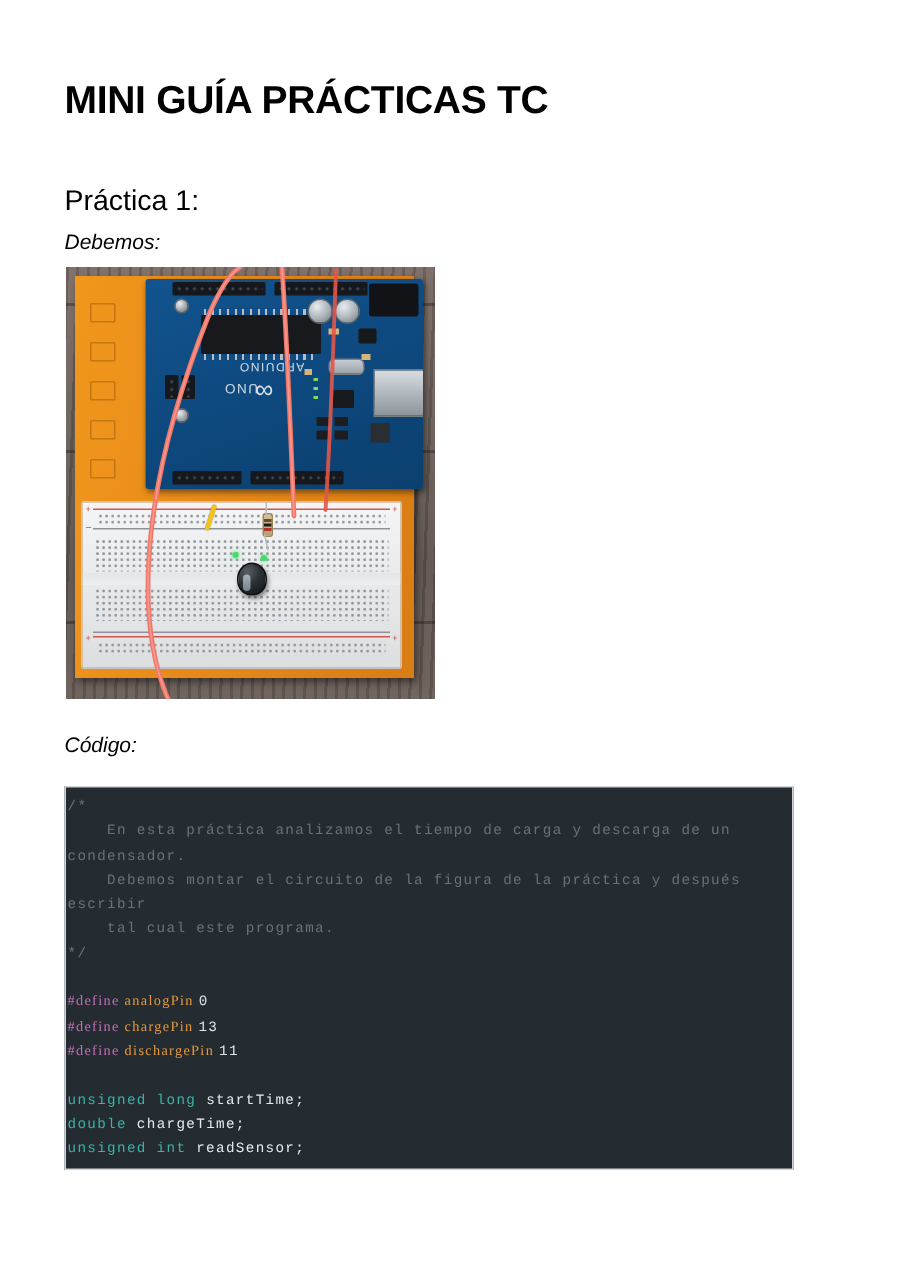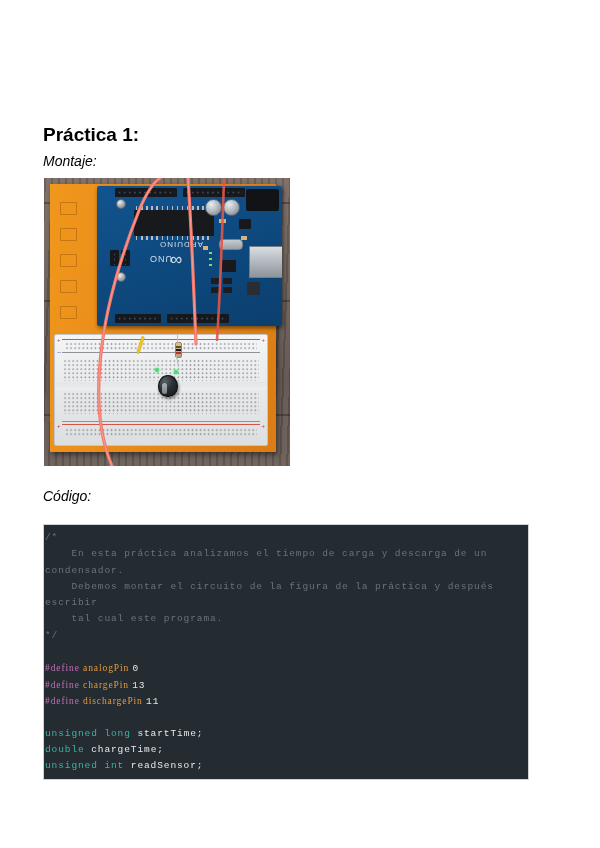--- a/index.html
+++ b/index.html
@@ -31,21 +31,21 @@
     font-weight: bold;
     letter-spacing: -0.2px;
     line-height: 30px;
     white-space: nowrap;
   }
   .section-heading {
     position: absolute;
     left: 43px;
     top: 107px;
     font-size: 19px;
-    font-weight: bold;
+    font-weight: normal;
     line-height: 24px;
     white-space: nowrap;
   }
   .sub-label {
     position: absolute;
     left: 43px;
     font-size: 14px;
     font-style: italic;
     font-weight: normal;
     line-height: 18px;
@@ -315,24 +315,25 @@
   .tok-id  { color: #e39a3e; font-family: Liberation Serif, serif; }
   .tok-kw  { color: #39b3a7; }
   .tok-var { color: #e6eaed; }
   .tok-num { color: #dfe4e7; }
 </style>
 </head>
 <body>
 
 <div class="page">
 
+  <h1 class="doc-title">MINI GUÍA PRÁCTICAS TC</h1>
 
   <h2 class="section-heading">Práctica 1:</h2>
 
-  <div class="sub-label" id="montaje-label">Montaje:</div>
+  <div class="sub-label" id="montaje-label">Debemos:</div>
 
   <figure class="photo" style="margin:0">
     <div class="photo-inner">
 
       <div class="wood"></div>
       <div class="wood-plank" style="top:24px;"></div>
       <div class="wood-plank" style="top:122px;"></div>
       <div class="wood-plank" style="top:236px;"></div>
 
       <div class="plate">

